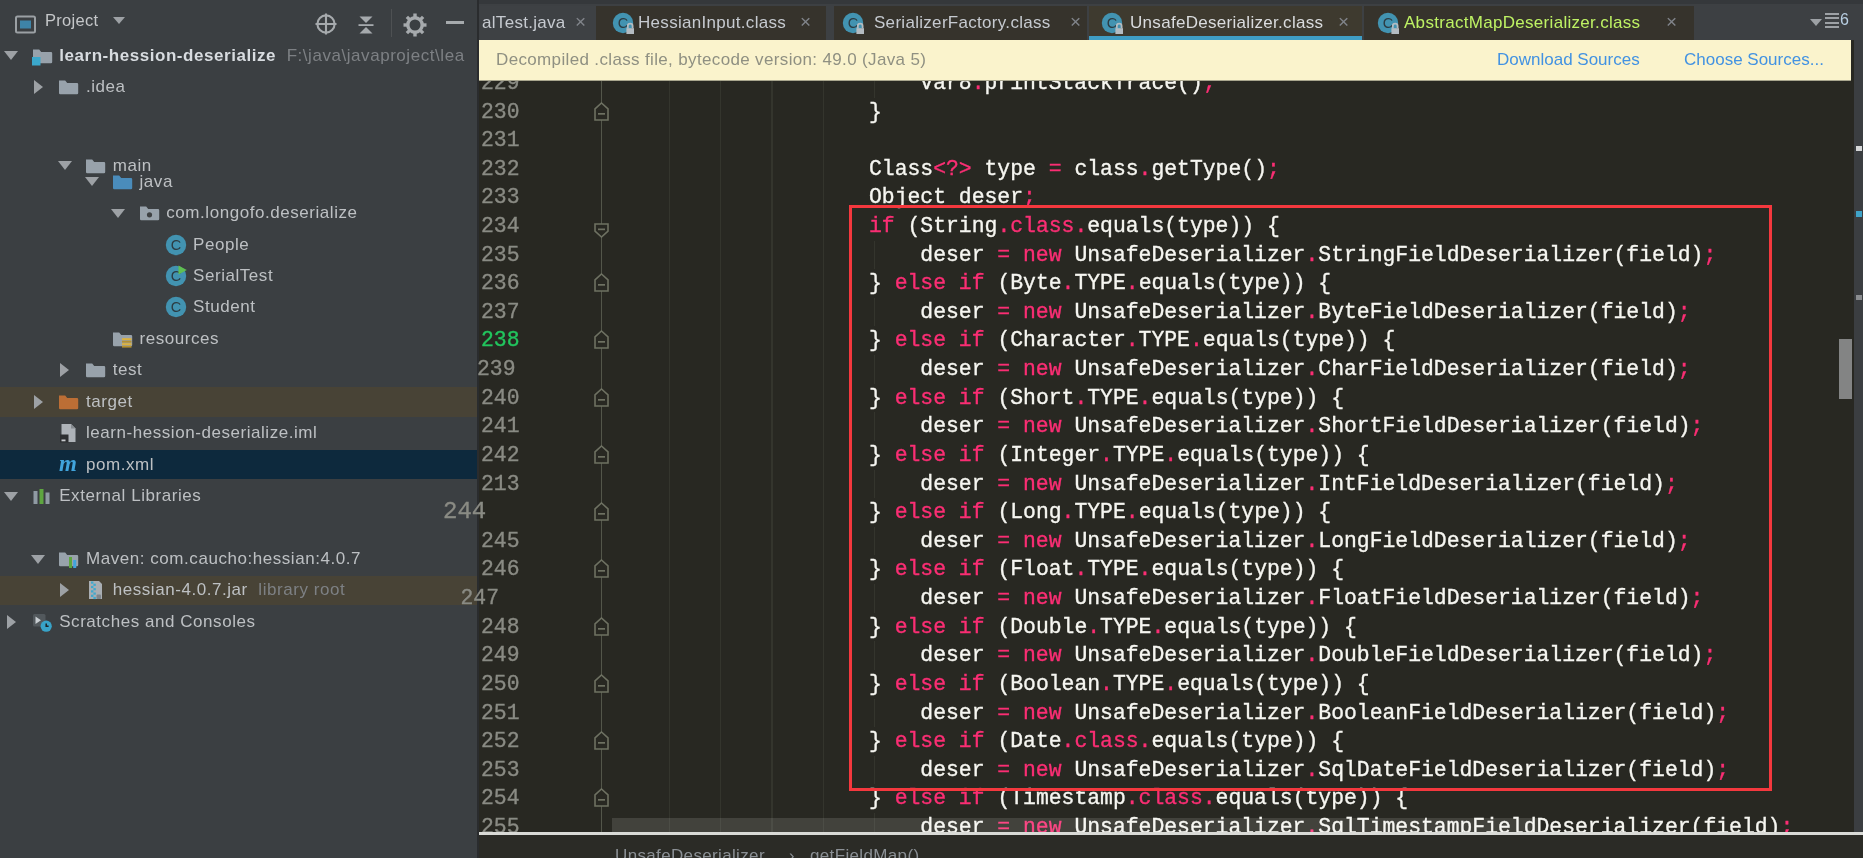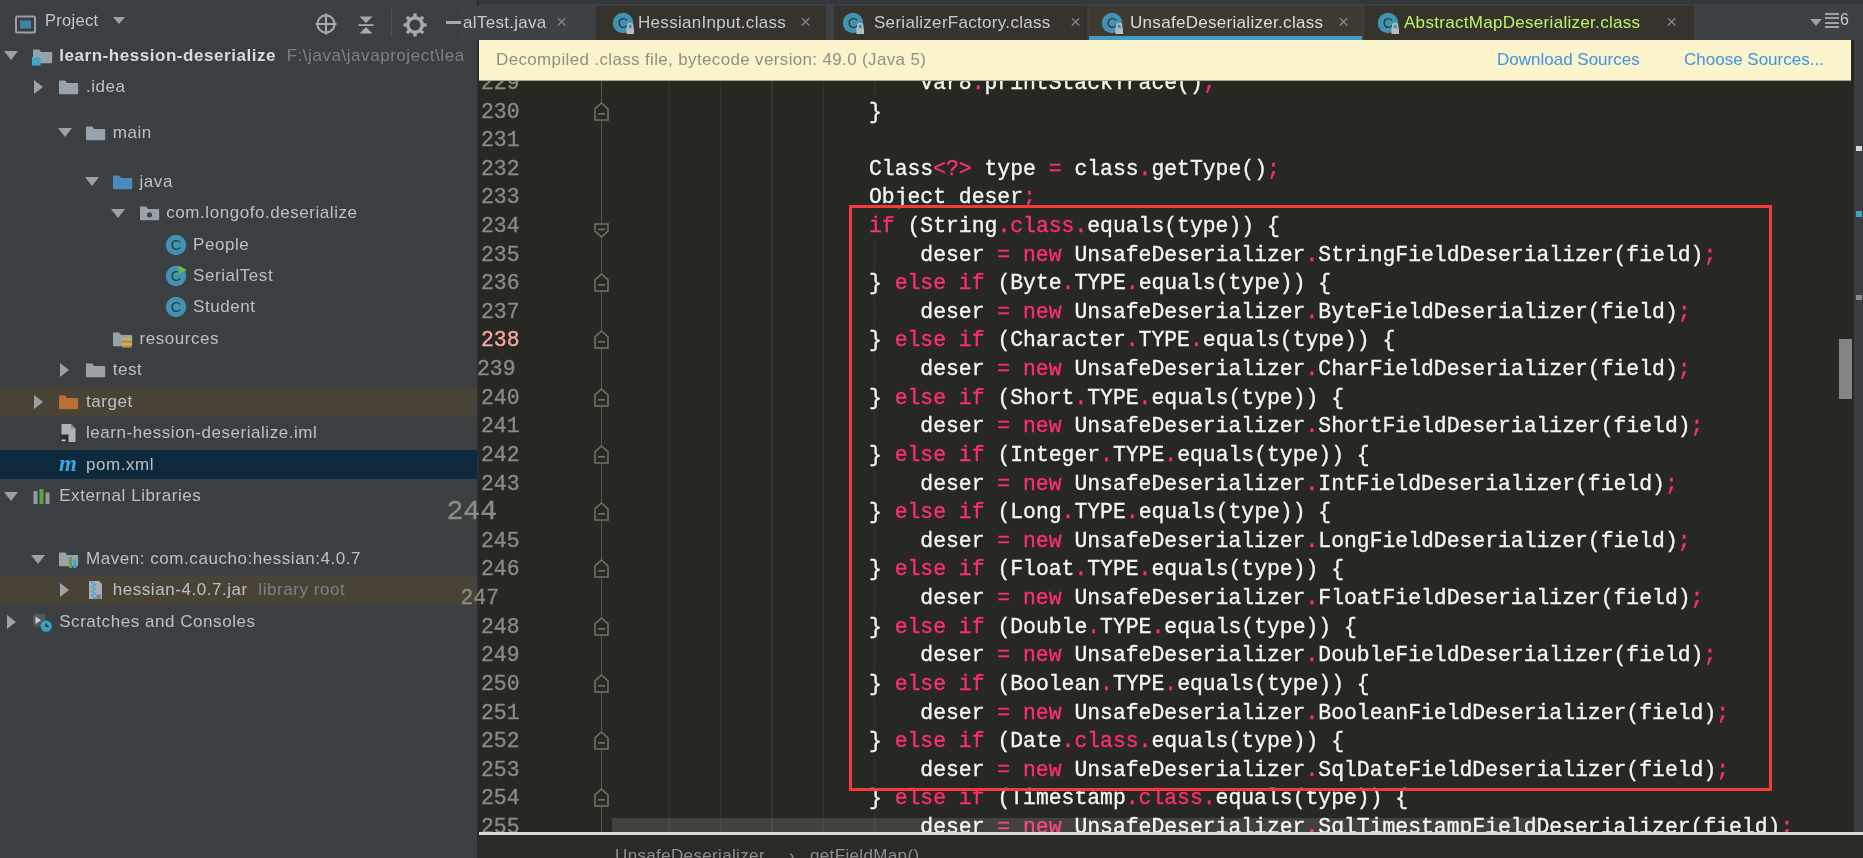--- a/index.html
+++ b/index.html
@@ -40,21 +40,21 @@
         </svg></div>
       <div class="rt" style="left:59.2px;"><b style="color:#d8dce0">learn-hession-deserialize</b>&nbsp; <span style="color:#7d8084">F:\java\javaproject\lea</span></div>
     </div>
 <div class="row" style="top:71.55px;">
       <div class="arrr" style="left:33.67px;"></div>
       <div class="ric" style="left:57.47px;"><svg width="22" height="22" viewBox="0 0 22 22">
           <path d="M2 4.5 h6.2 l2 2.5 H20 a1.2 1.2 0 0 1 1.2 1.2 V17 a1.2 1.2 0 0 1 -1.2 1.2 H3.2 A1.2 1.2 0 0 1 2 17 V4.5 Z" fill="#98a2ab"></path>
         </svg></div>
       <div class="rt" style="left:85.97px;">.idea</div>
     </div>
-<div class="row" style="top:117px;text-decoration:underline;">
+<div class="row" style="top:150px;text-decoration:underline;">
       <div class="arrd" style="left:57.94px;"></div>
       <div class="ric" style="left:84.24px;"><svg width="22" height="22" viewBox="0 0 22 22">
           <path d="M2 4.5 h6.2 l2 2.5 H20 a1.2 1.2 0 0 1 1.2 1.2 V17 a1.2 1.2 0 0 1 -1.2 1.2 H3.2 A1.2 1.2 0 0 1 2 17 V4.5 Z" fill="#98a2ab"></path>
         </svg></div>
       <div class="rt" style="left:112.74px;">main</div>
     </div>
 <div class="row" style="top:165.9px;">
       <div class="arrd" style="left:84.71000000000001px;"></div>
       <div class="ric" style="left:111.01px;"><svg width="22" height="22" viewBox="0 0 22 22">
           <path d="M2 4.5 h6.2 l2 2.5 H20 a1.2 1.2 0 0 1 1.2 1.2 V17 a1.2 1.2 0 0 1 -1.2 1.2 H3.2 A1.2 1.2 0 0 1 2 17 V4.5 Z" fill="#4a8cbb"></path>
@@ -255,33 +255,33 @@
 <div class="mono" style="position:absolute;left:440px;top:183.36px;width:79.5px;height:28.62px;line-height:28.62px;font-size:21.4px;color:#8a8b84;text-align:right;">233</div>
 <div class="mono" style="position:absolute;left:663.6px;top:211.98000000000002px;width:1200px;height:28.62px;line-height:28.62px;font-size:21.4px;"><span class="w">                </span><span class="k">if</span><span class="w"> (String</span><span class="k">.class.</span><span class="w">equals(type)) {</span></div>
 <div class="mono" style="position:absolute;left:440px;top:211.98000000000002px;width:79.5px;height:28.62px;line-height:28.62px;font-size:21.4px;color:#8a8b84;text-align:right;">234</div>
 <div class="mono" style="position:absolute;left:663.6px;top:240.6px;width:1200px;height:28.62px;line-height:28.62px;font-size:21.4px;"><span class="w">                    deser </span><span class="k">=</span><span class="w"> </span><span class="k">new</span><span class="w"> UnsafeDeserializer</span><span class="k">.</span><span class="w">StringFieldDeserializer(field)</span><span class="k">;</span></div>
 <div class="mono" style="position:absolute;left:440px;top:240.6px;width:79.5px;height:28.62px;line-height:28.62px;font-size:21.4px;color:#8a8b84;text-align:right;">235</div>
 <div class="mono" style="position:absolute;left:663.6px;top:269.22px;width:1200px;height:28.62px;line-height:28.62px;font-size:21.4px;"><span class="w">                } </span><span class="k">else</span><span class="w"> </span><span class="k">if</span><span class="w"> (Byte</span><span class="k">.</span><span class="w">TYPE</span><span class="k">.</span><span class="w">equals(type)) {</span></div>
 <div class="mono" style="position:absolute;left:440px;top:269.22px;width:79.5px;height:28.62px;line-height:28.62px;font-size:21.4px;color:#8a8b84;text-align:right;">236</div>
 <div class="mono" style="position:absolute;left:663.6px;top:297.84000000000003px;width:1200px;height:28.62px;line-height:28.62px;font-size:21.4px;"><span class="w">                    deser </span><span class="k">=</span><span class="w"> </span><span class="k">new</span><span class="w"> UnsafeDeserializer</span><span class="k">.</span><span class="w">ByteFieldDeserializer(field)</span><span class="k">;</span></div>
 <div class="mono" style="position:absolute;left:440px;top:297.84000000000003px;width:79.5px;height:28.62px;line-height:28.62px;font-size:21.4px;color:#8a8b84;text-align:right;">237</div>
 <div class="mono" style="position:absolute;left:663.6px;top:326.46000000000004px;width:1200px;height:28.62px;line-height:28.62px;font-size:21.4px;"><span class="w">                } </span><span class="k">else</span><span class="w"> </span><span class="k">if</span><span class="w"> (Character</span><span class="k">.</span><span class="w">TYPE</span><span class="k">.</span><span class="w">equals(type)) {</span></div>
-<div class="mono" style="position:absolute;left:440px;top:326.46000000000004px;width:79.5px;height:28.62px;line-height:28.62px;font-size:21.4px;color:#fca5a5;text-align:right;">238</div>
+<div class="mono" style="position:absolute;left:440px;top:326.46000000000004px;width:79.5px;height:28.62px;line-height:28.62px;font-size:21.4px;color:#22c55e;text-align:right;">238</div>
 <div class="mono" style="position:absolute;left:663.6px;top:355.08px;width:1200px;height:28.62px;line-height:28.62px;font-size:21.4px;"><span class="w">                    deser </span><span class="k">=</span><span class="w"> </span><span class="k">new</span><span class="w"> UnsafeDeserializer</span><span class="k">.</span><span class="w">CharFieldDeserializer(field)</span><span class="k">;</span></div>
 <div class="mono" style="position:absolute;left:436px;top:355.08px;width:79.5px;height:28.62px;line-height:28.62px;font-size:21.4px;color:#8a8b84;text-align:right;">239</div>
 <div class="mono" style="position:absolute;left:663.6px;top:383.7px;width:1200px;height:28.62px;line-height:28.62px;font-size:21.4px;"><span class="w">                } </span><span class="k">else</span><span class="w"> </span><span class="k">if</span><span class="w"> (Short</span><span class="k">.</span><span class="w">TYPE</span><span class="k">.</span><span class="w">equals(type)) {</span></div>
 <div class="mono" style="position:absolute;left:440px;top:383.7px;width:79.5px;height:28.62px;line-height:28.62px;font-size:21.4px;color:#8a8b84;text-align:right;">240</div>
 <div class="mono" style="position:absolute;left:663.6px;top:412.32px;width:1200px;height:28.62px;line-height:28.62px;font-size:21.4px;"><span class="w">                    deser </span><span class="k">=</span><span class="w"> </span><span class="k">new</span><span class="w"> UnsafeDeserializer</span><span class="k">.</span><span class="w">ShortFieldDeserializer(field)</span><span class="k">;</span></div>
 <div class="mono" style="position:absolute;left:440px;top:412.32px;width:79.5px;height:28.62px;line-height:28.62px;font-size:21.4px;color:#8a8b84;text-align:right;">241</div>
 <div class="mono" style="position:absolute;left:663.6px;top:440.94px;width:1200px;height:28.62px;line-height:28.62px;font-size:21.4px;"><span class="w">                } </span><span class="k">else</span><span class="w"> </span><span class="k">if</span><span class="w"> (Integer</span><span class="k">.</span><span class="w">TYPE</span><span class="k">.</span><span class="w">equals(type)) {</span></div>
 <div class="mono" style="position:absolute;left:440px;top:440.94px;width:79.5px;height:28.62px;line-height:28.62px;font-size:21.4px;color:#8a8b84;text-align:right;">242</div>
 <div class="mono" style="position:absolute;left:663.6px;top:469.56px;width:1200px;height:28.62px;line-height:28.62px;font-size:21.4px;"><span class="w">                    deser </span><span class="k">=</span><span class="w"> </span><span class="k">new</span><span class="w"> UnsafeDeserializer</span><span class="k">.</span><span class="w">IntFieldDeserializer(field)</span><span class="k">;</span></div>
-<div class="mono" style="position:absolute;left:440px;top:469.56px;width:79.5px;height:28.62px;line-height:28.62px;font-size:21.4px;color:#8a8b84;text-align:right;">243</div>
+<div class="mono" style="position:absolute;left:440px;top:469.56px;width:79.5px;height:28.62px;line-height:28.62px;font-size:21.4px;color:#8a8b84;text-align:right;">213</div>
 <div class="mono" style="position:absolute;left:663.6px;top:498.18px;width:1200px;height:28.62px;line-height:28.62px;font-size:21.4px;"><span class="w">                } </span><span class="k">else</span><span class="w"> </span><span class="k">if</span><span class="w"> (Long</span><span class="k">.</span><span class="w">TYPE</span><span class="k">.</span><span class="w">equals(type)) {</span></div>
-<div class="mono" style="position:absolute;left:432px;top:498.18px;width:79.5px;height:28.62px;line-height:28.62px;font-size:28px;color:#8a8b84;text-align:center;">244</div>
+<div class="mono" style="position:absolute;left:443px;top:498.18px;width:79.5px;height:28.62px;line-height:28.62px;font-size:24px;color:#8a8b84;text-align:left;">244</div>
 <div class="mono" style="position:absolute;left:663.6px;top:526.8px;width:1200px;height:28.62px;line-height:28.62px;font-size:21.4px;"><span class="w">                    deser </span><span class="k">=</span><span class="w"> </span><span class="k">new</span><span class="w"> UnsafeDeserializer</span><span class="k">.</span><span class="w">LongFieldDeserializer(field)</span><span class="k">;</span></div>
 <div class="mono" style="position:absolute;left:440px;top:526.8px;width:79.5px;height:28.62px;line-height:28.62px;font-size:21.4px;color:#8a8b84;text-align:right;">245</div>
 <div class="mono" style="position:absolute;left:663.6px;top:555.4200000000001px;width:1200px;height:28.62px;line-height:28.62px;font-size:21.4px;"><span class="w">                } </span><span class="k">else</span><span class="w"> </span><span class="k">if</span><span class="w"> (Float</span><span class="k">.</span><span class="w">TYPE</span><span class="k">.</span><span class="w">equals(type)) {</span></div>
 <div class="mono" style="position:absolute;left:440px;top:555.4200000000001px;width:79.5px;height:28.62px;line-height:28.62px;font-size:21.4px;color:#8a8b84;text-align:right;">246</div>
 <div class="mono" style="position:absolute;left:663.6px;top:584.04px;width:1200px;height:28.62px;line-height:28.62px;font-size:21.4px;"><span class="w">                    deser </span><span class="k">=</span><span class="w"> </span><span class="k">new</span><span class="w"> UnsafeDeserializer</span><span class="k">.</span><span class="w">FloatFieldDeserializer(field)</span><span class="k">;</span></div>
 <div class="mono" style="position:absolute;left:440px;top:584.04px;width:79.5px;height:28.62px;line-height:28.62px;font-size:21.4px;color:#8a8b84;text-align:center;">247</div>
 <div class="mono" style="position:absolute;left:663.6px;top:612.66px;width:1200px;height:28.62px;line-height:28.62px;font-size:21.4px;"><span class="w">                } </span><span class="k">else</span><span class="w"> </span><span class="k">if</span><span class="w"> (Double</span><span class="k">.</span><span class="w">TYPE</span><span class="k">.</span><span class="w">equals(type)) {</span></div>
 <div class="mono" style="position:absolute;left:440px;top:612.66px;width:79.5px;height:28.62px;line-height:28.62px;font-size:21.4px;color:#8a8b84;text-align:right;">248</div>
 <div class="mono" style="position:absolute;left:663.6px;top:641.28px;width:1200px;height:28.62px;line-height:28.62px;font-size:21.4px;"><span class="w">                    deser </span><span class="k">=</span><span class="w"> </span><span class="k">new</span><span class="w"> UnsafeDeserializer</span><span class="k">.</span><span class="w">DoubleFieldDeserializer(field)</span><span class="k">;</span></div>
 <div class="mono" style="position:absolute;left:440px;top:641.28px;width:79.5px;height:28.62px;line-height:28.62px;font-size:21.4px;color:#8a8b84;text-align:right;">249</div>
@@ -305,21 +305,21 @@
       <div style="position:absolute;left:310.5px;top:11.5px;font-size:16.5px;color:#8b9095;">›</div>
       <div style="position:absolute;left:331.5px;top:11.5px;font-size:17px;color:#8b9095;letter-spacing:0.35px;white-space:pre;">getFieldMap()</div>
     </div>
 <div style="position:absolute;left:1854px;top:40px;width:9px;height:792.3px;background:#3b3e41;"></div>
 <div style="position:absolute;left:1855.5px;top:146px;width:6px;height:5px;background:#d5d7d8;"></div>
 <div style="position:absolute;left:1855.5px;top:211px;width:6px;height:6px;background:#3fa3c8;"></div>
 <div style="position:absolute;left:1855.5px;top:295px;width:6px;height:5px;background:#8a8d90;"></div>
 <div style="position:absolute;left:1838.5px;top:339px;width:13.5px;height:60px;background:rgba(175,177,179,0.68);"></div>
 <div style="position:absolute;left:478.5px;top:0px;width:1384.5px;height:40px;background:#3d4043;"></div>
 <div style="position:absolute;left:478.5px;top:0px;width:1384.5px;height:3.5px;background:#35383b;"></div>
-<div style="position:absolute;left:461px;top:5.5px;width:118.60000000000002px;height:34.5px;background:#3e4144;overflow:hidden;">
+<div style="position:absolute;left:480px;top:5.5px;width:118.60000000000002px;height:34.5px;background:#3e4144;overflow:hidden;">
       <div style="position:absolute;left:2px;top:0;height:34.5px;line-height:33px;font-size:17px;letter-spacing:0.3px;color:#c6cad0;white-space:pre;">alTest.java</div>
       <div style="position:absolute;left:95px;top:0;height:34.5px;line-height:32px;font-size:19px;color:#80848a;">×</div>
     </div>
 <div style="position:absolute;left:596px;top:5.5px;width:229.5px;height:34.5px;background:#36332c;overflow:hidden;">
       <div style="position:absolute;left:16px;top:6.3px;width:22px;height:22px;"><svg width="22" height="22" viewBox="0 0 22 22">
           <circle cx="11" cy="11" r="10.2" fill="#4293b1"></circle>
           <text x="11" y="16.2" font-family="Liberation Sans,sans-serif" font-size="14.5" font-weight="normal" fill="#2c3b42" text-anchor="middle">C</text>
           <path d="M15.8 16.4 v-2.3 a2.4 2.4 0 0 1 4.8 0 v2.3" stroke="#b4bcc2" stroke-width="1.8" fill="none"></path>
           <rect x="14.4" y="16.2" width="7.6" height="5.8" fill="#b4bcc2"></rect>
         </svg></div>

